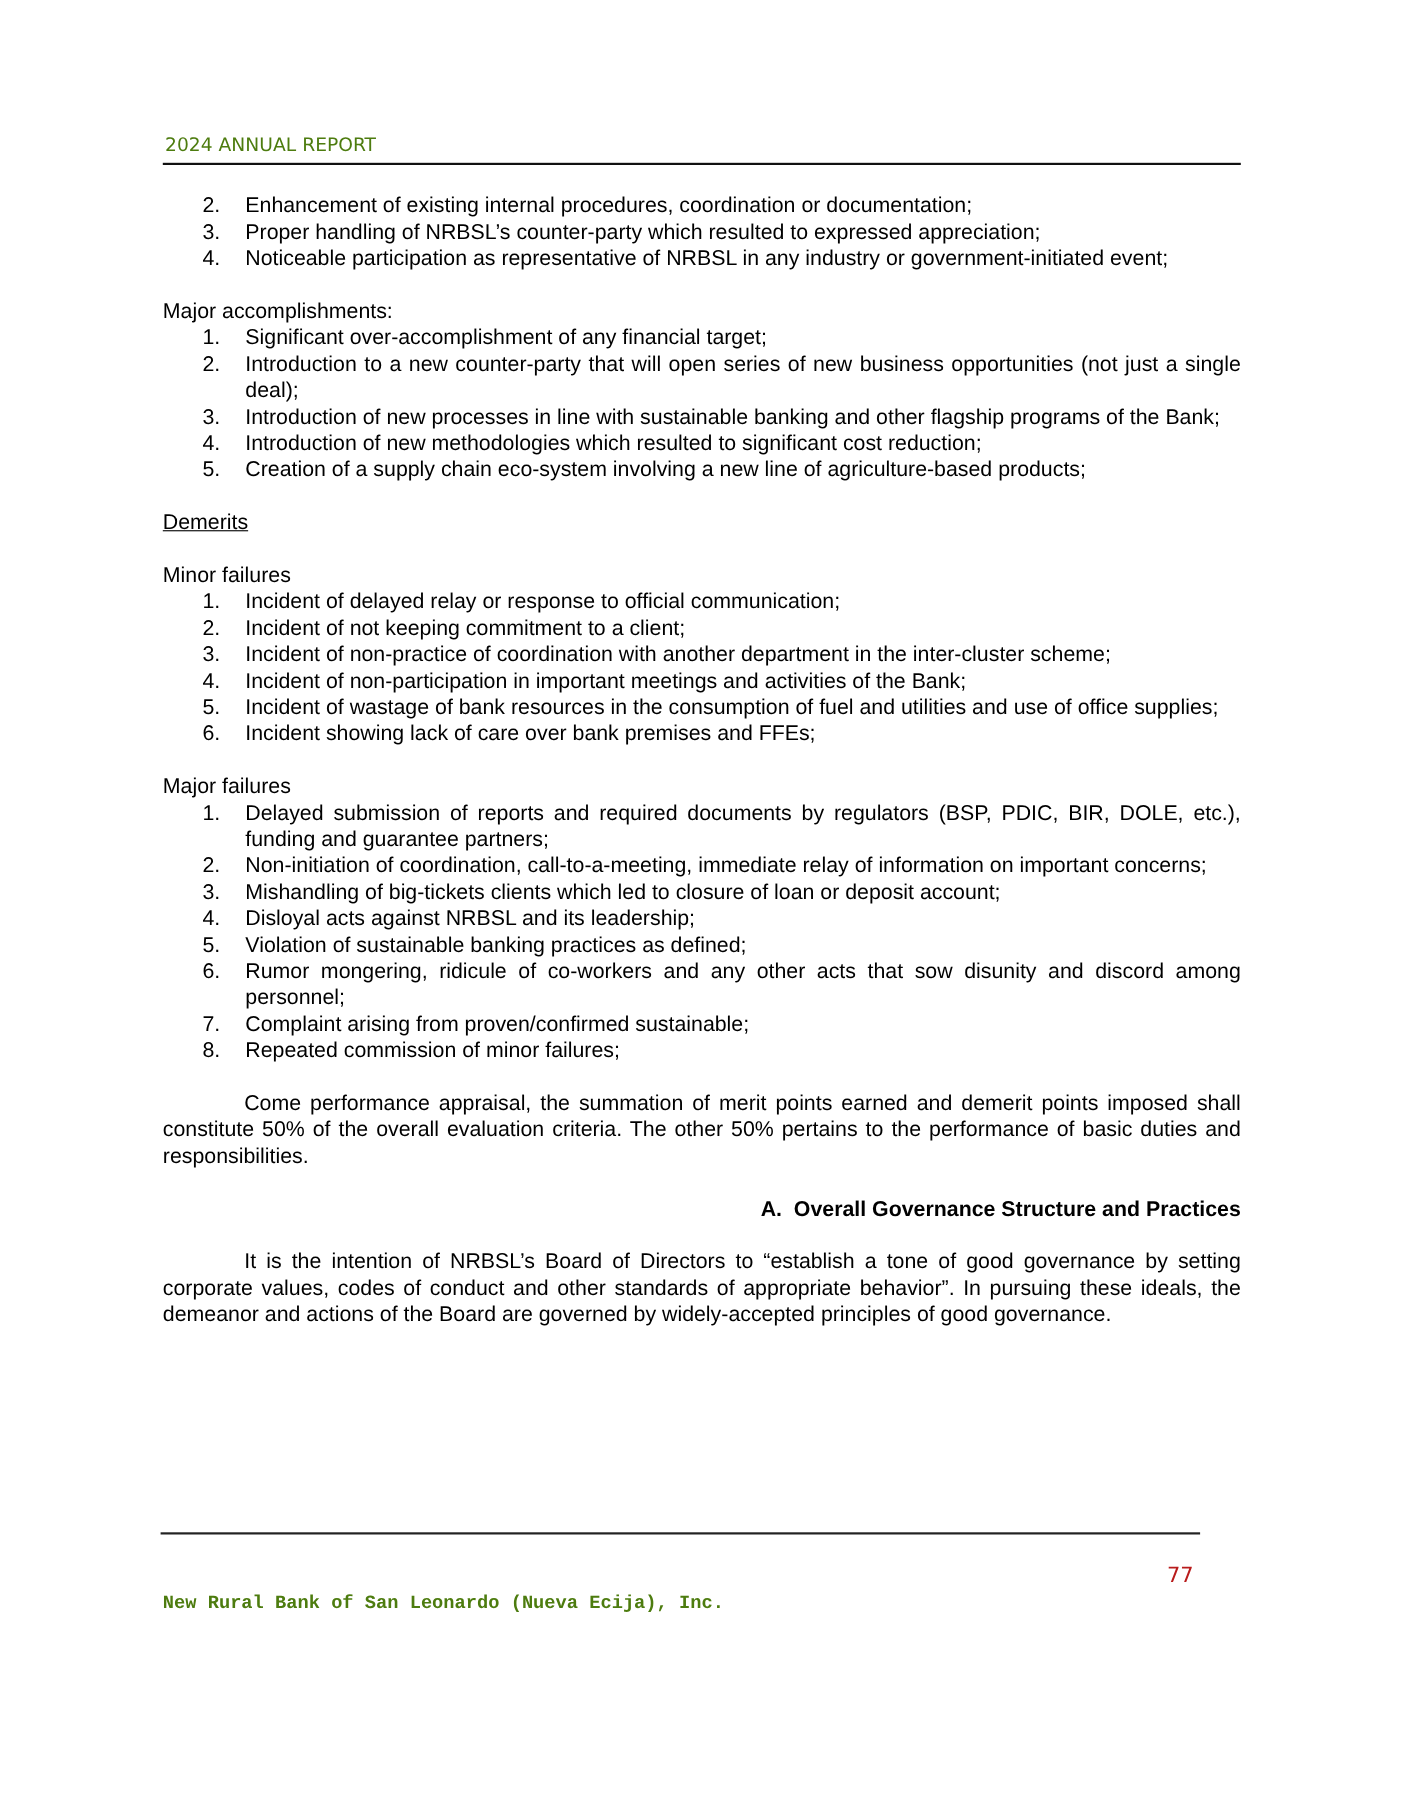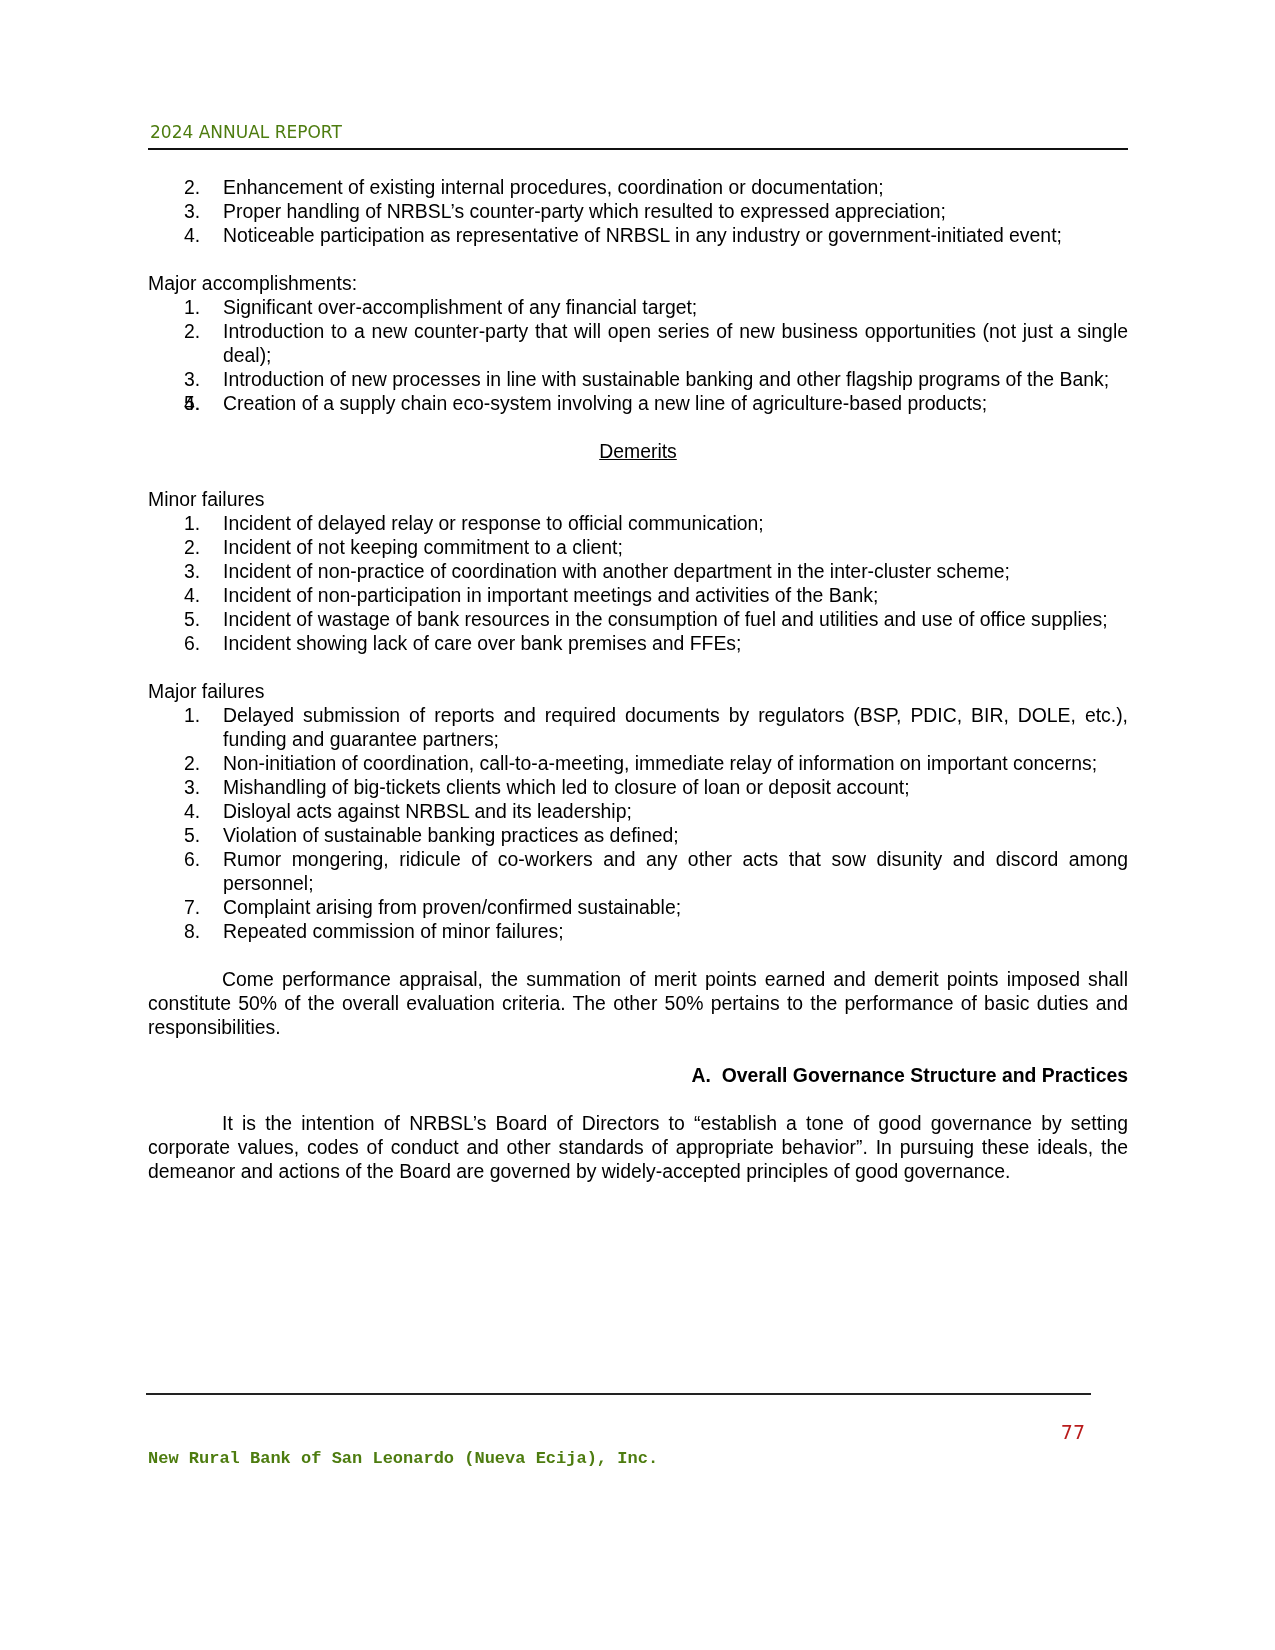--- a/index.html
+++ b/index.html
@@ -61,21 +61,20 @@
       top: 0;
     }
     .gap {
       height: 24px;
     }
     .label {
       margin: 0;
     }
     .label.underline {
       text-decoration: underline;
-      text-align: center;
     }
     .para {
       margin: 0;
       text-align: justify;
       text-indent: 74px;
     }
     .section-heading {
       margin: 0;
       font-weight: bold;
       text-align: right;
@@ -136,21 +135,21 @@
     <li><span class="num">4.</span><span>Noticeable participation as representative of NRBSL in any industry or government-initiated event;</span></li>
   </ol>
 
   <div class="gap"></div>
 
   <p class="label">Major accomplishments:</p>
   <ol class="list">
     <li><span class="num">1.</span><span>Significant over-accomplishment of any financial target;</span></li>
     <li><span class="num">2.</span><span>Introduction to a new counter-party that will open series of new business opportunities (not just a single deal);</span></li>
     <li><span class="num">3.</span><span>Introduction of new processes in line with sustainable banking and other flagship programs of the Bank;</span></li>
-    <li><span class="num">4.</span></li>
+    <li><span class="num">4.</span><span>Introduction of new methodologies which resulted to significant cost reduction;</span></li>
     <li><span class="num">5.</span><span>Creation of a supply chain eco-system involving a new line of agriculture-based products;</span></li>
   </ol>
 
   <div class="gap"></div>
 
   <p class="label underline">Demerits</p>
 
   <div class="gap"></div>
 
   <p class="label">Minor failures</p>

